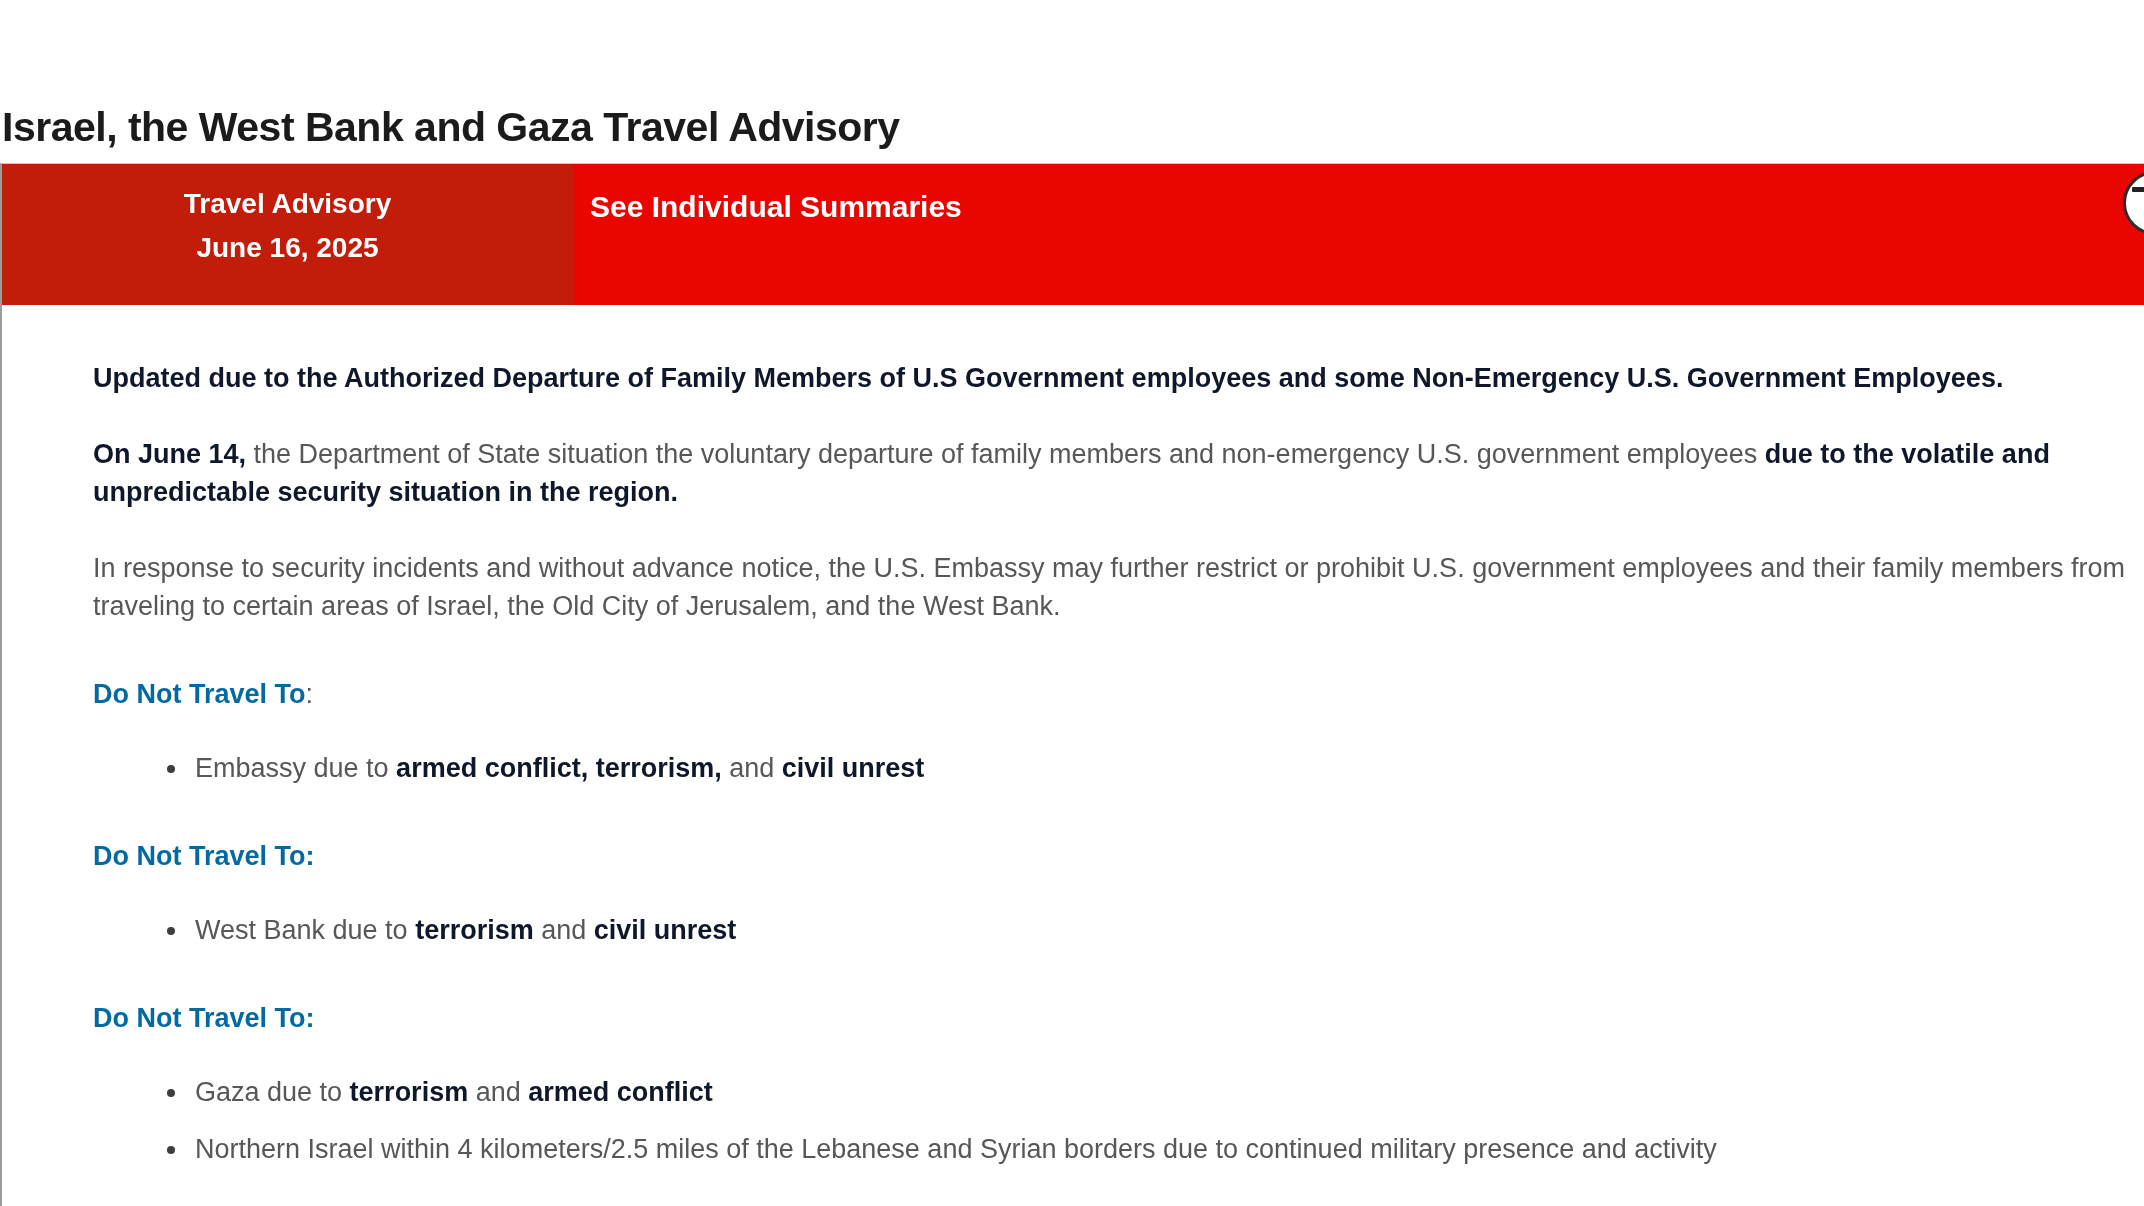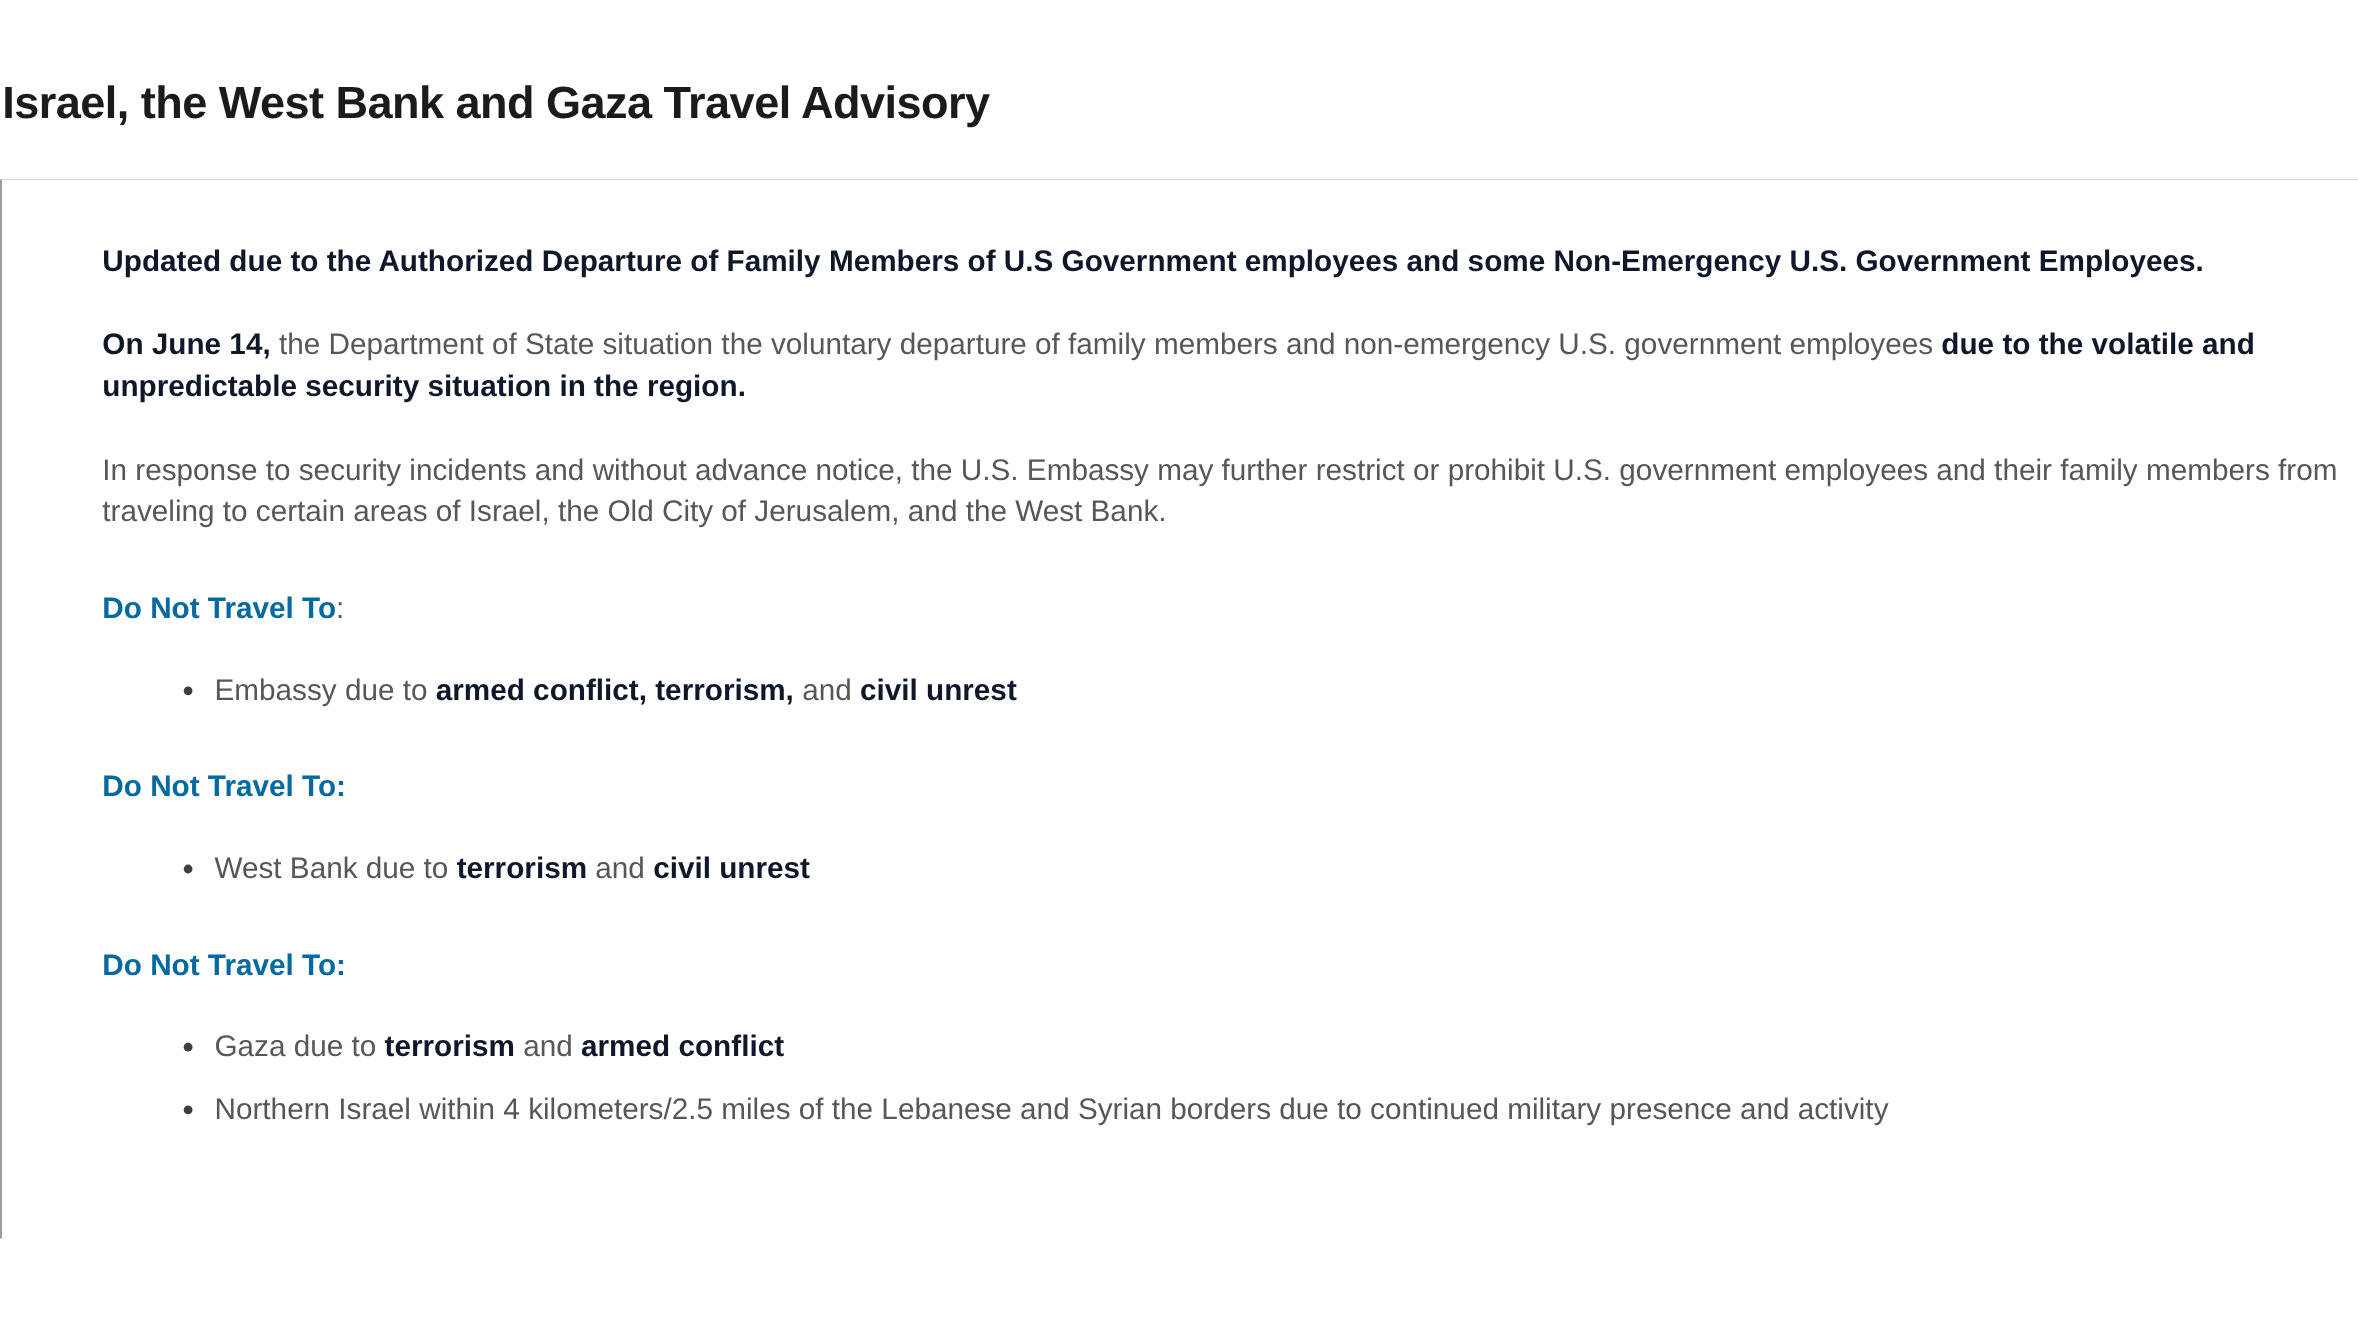--- a/index.html
+++ b/index.html
@@ -2,21 +2,21 @@
 <html><head>
 <meta charset="utf-8">
 <style>
   html, body { margin:0; padding:0; }
   body {
     width:2144px; height:1206px; overflow:hidden; position:relative;
     background:#ffffff;
     font-family:"Liberation Sans", sans-serif;
   }
   .page-title {
-    margin:70px 0 0 0; padding-left:2px;
+    margin:104px 0 0 0; padding-left:2px;
     font-size:41px; font-weight:700; color:#1b1b1b; letter-spacing:-0.5px;
   }
   .advisory-box {
     position:absolute; top:163px; left:0; width:2144px;
     border-left:2px solid #9b9b9b; border-top:1px solid #c9c9c9;
     box-sizing:border-box;
   }
   .banner { display:flex; height:141px; position:relative; }
   .banner-ribbon {
     width:571px; flex:0 0 571px; box-sizing:border-box;
@@ -49,20 +49,32 @@
   ul.bullets { margin:36px 0 0 0; padding-left:97px; list-style:disc; }
   ul.bullets li { margin-bottom:19px; padding-left:5px; }
   ul.bullets li::marker { color:#3e3e3e; }
 </style>
 </head>
 <body>
 
 <h1 class="page-title">Israel, the West Bank and Gaza Travel Advisory</h1>
 
 <div class="advisory-box">
+  <div class="banner">
+    <div class="banner-ribbon" style="background: rgb(193, 29, 10);">
+      <div>Travel Advisory</div>
+      <div>June 16, 2025</div>
+    </div>
+    <div class="banner-right" style="background: rgb(233, 6, 0);">
+      <span>See Individual Summaries</span>
+    </div>
+    <div class="close-btn">
+      <span class="minus-icon"></span>
+    </div>
+  </div>
   <div class="content">
     <div>
         <p class="para"><span class="b">Updated due to the Authorized Departure of Family Members of U.S Government employees and some Non-Emergency U.S. Government Employees.</span></p>
         <p class="para"><span class="b">On June 14,</span><span> the Department of State situation the voluntary departure of family members and non-emergency U.S. government employees </span><span class="b">due to the volatile and unpredictable security situation in the region.</span></p>
         <p class="para"><span>In response to security incidents and without advance notice, the U.S. Embassy may further restrict or prohibit U.S. government employees and their family members from traveling to certain areas of Israel, the Old City of Jerusalem, and the West Bank.</span></p>
         <div class="dnt"><span class="b">Do Not Travel To</span><span>:</span></div>
         <ul class="bullets">
           <li><span>Embassy due to </span><span class="b">armed conflict, terrorism,</span><span> and </span><span class="b">civil unrest</span></li>
         </ul>
         <div class="dnt"><span class="b">Do Not Travel To:</span></div>

